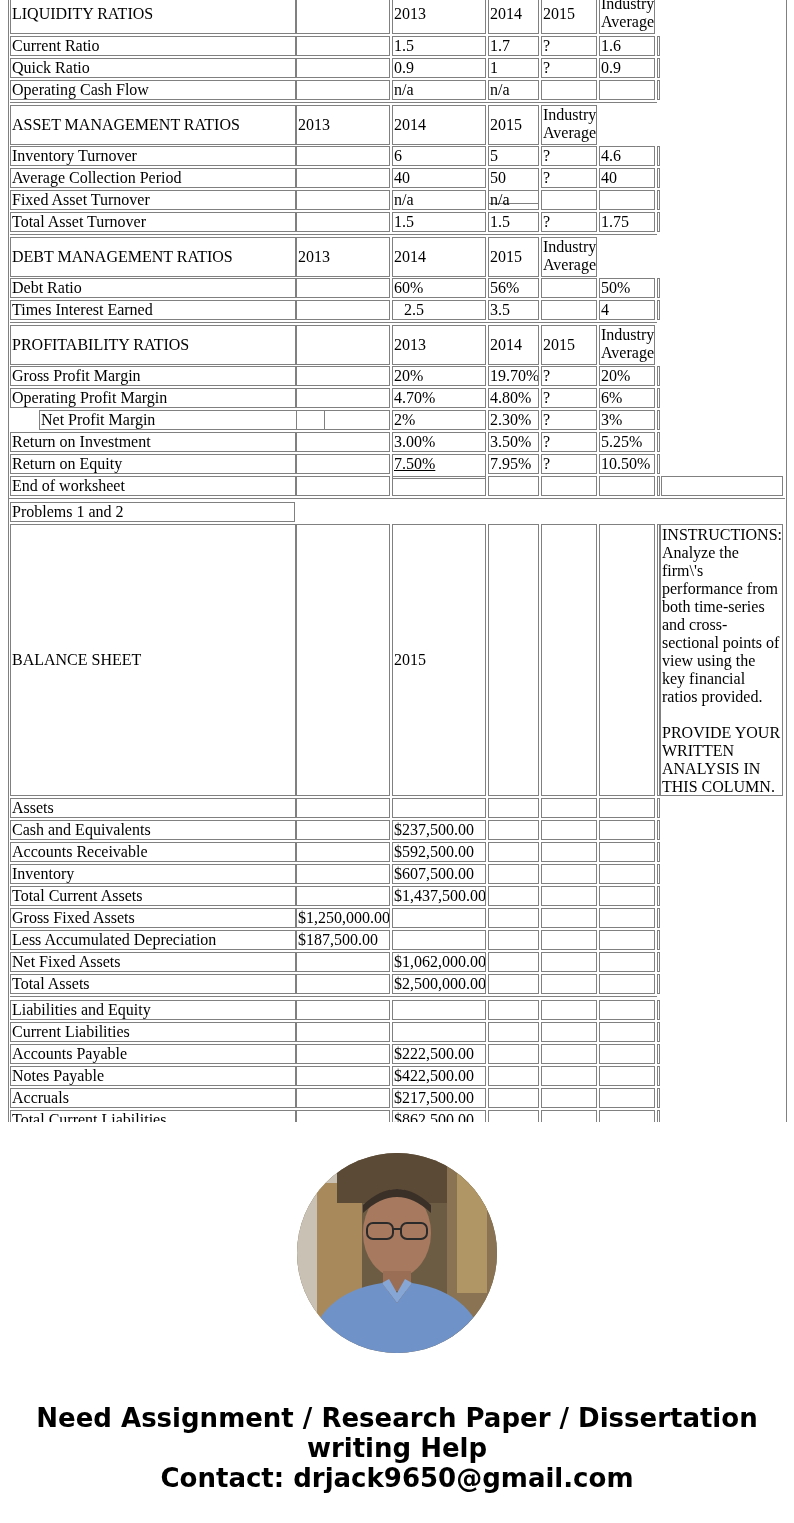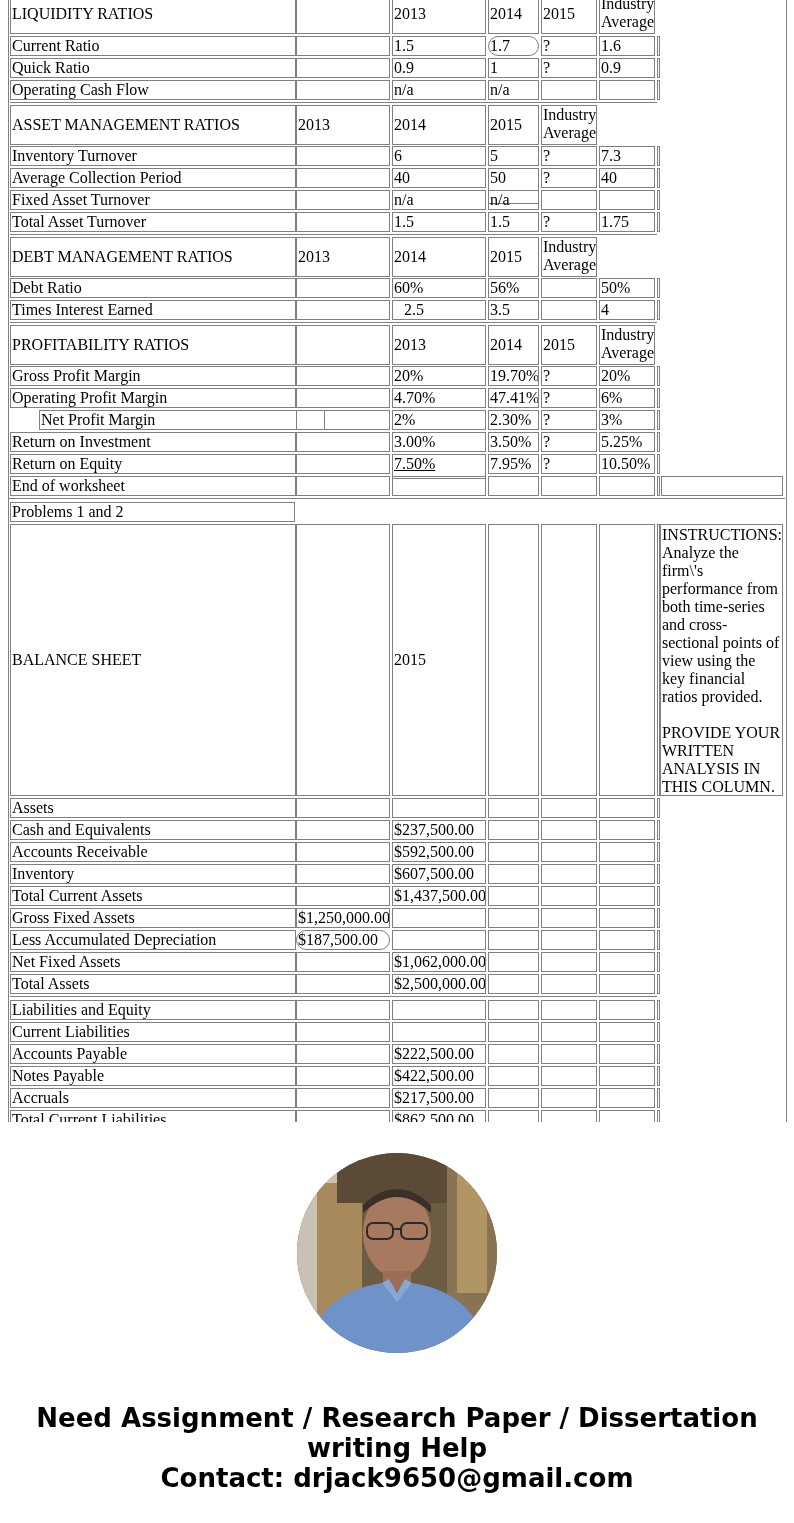--- a/index.html
+++ b/index.html
@@ -29,21 +29,21 @@
   <div class="cell" style="left:296px;top:-6px;width:94px;height:40px;"></div>
   <div class="cell v" style="left:392px;top:-6px;width:94px;height:40px;">2013</div>
   <div class="cell v" style="left:488px;top:-6px;width:51px;height:40px;">2014</div>
   <div class="cell v" style="left:541px;top:-6px;width:56px;height:40px;">2015</div>
   <div class="cell wrap" style="left:599px;top:-6px;width:56px;height:40px;">Industry Average</div>
 
   <div>
     <div class="cell" style="left:10px;top:36px;width:286px;height:20px;">Current Ratio</div>
     <div class="cell" style="left:296px;top:36px;width:94px;height:20px;"></div>
     <div class="cell" style="left:392px;top:36px;width:94px;height:20px;">1.5</div>
-    <div class="cell" style="left:488px;top:36px;width:51px;height:20px;border-radius:10px;">1.7</div>
+    <div class="cell" style="left:488px;top:36px;width:51px;height:20px;">1.7</div>
     <div class="cell" style="left:541px;top:36px;width:56px;height:20px;">?</div>
     <div class="cell" style="left:599px;top:36px;width:56px;height:20px;">1.6</div>
     <div class="tiny" style="left:657px;top:36px;height:20px;"></div>
 
     <div class="cell" style="left:10px;top:58px;width:286px;height:20px;">Quick Ratio</div>
     <div class="cell" style="left:296px;top:58px;width:94px;height:20px;"></div>
     <div class="cell" style="left:392px;top:58px;width:94px;height:20px;">0.9</div>
     <div class="cell" style="left:488px;top:58px;width:51px;height:20px;">1</div>
     <div class="cell" style="left:541px;top:58px;width:56px;height:20px;">?</div>
     <div class="cell" style="left:599px;top:58px;width:56px;height:20px;">0.9</div>
@@ -65,21 +65,21 @@
   <div class="cell v" style="left:392px;top:105px;width:94px;height:40px;">2014</div>
   <div class="cell v" style="left:488px;top:105px;width:51px;height:40px;">2015</div>
   <div class="cell wrap" style="left:541px;top:105px;width:56px;height:40px;">Industry Average</div>
 
   <div>
     <div class="cell" style="left:10px;top:146px;width:286px;height:20px;">Inventory Turnover</div>
     <div class="cell" style="left:296px;top:146px;width:94px;height:20px;"></div>
     <div class="cell" style="left:392px;top:146px;width:94px;height:20px;">6</div>
     <div class="cell" style="left:488px;top:146px;width:51px;height:20px;">5</div>
     <div class="cell" style="left:541px;top:146px;width:56px;height:20px;">?</div>
-    <div class="cell" style="left:599px;top:146px;width:56px;height:20px;">7.3</div>
+    <div class="cell" style="left:599px;top:146px;width:56px;height:20px;">4.6</div>
     <div class="tiny" style="left:657px;top:146px;height:20px;"></div>
 
     <div class="cell" style="left:10px;top:168px;width:286px;height:20px;">Average Collection Period</div>
     <div class="cell" style="left:296px;top:168px;width:94px;height:20px;"></div>
     <div class="cell" style="left:392px;top:168px;width:94px;height:20px;">40</div>
     <div class="cell" style="left:488px;top:168px;width:51px;height:36px;">50</div>
     <div class="cell" style="left:541px;top:168px;width:56px;height:20px;">?</div>
     <div class="cell" style="left:599px;top:168px;width:56px;height:20px;">40</div>
     <div class="tiny" style="left:657px;top:168px;height:20px;"></div>
 
@@ -140,21 +140,21 @@
     <div class="cell" style="left:296px;top:366px;width:94px;height:20px;"></div>
     <div class="cell" style="left:392px;top:366px;width:94px;height:20px;">20%</div>
     <div class="cell" style="left:488px;top:366px;width:51px;height:20px;">19.70%</div>
     <div class="cell" style="left:541px;top:366px;width:56px;height:20px;">?</div>
     <div class="cell" style="left:599px;top:366px;width:56px;height:20px;">20%</div>
     <div class="tiny" style="left:657px;top:366px;height:20px;"></div>
 
     <div class="cell" style="left:10px;top:388px;width:286px;height:20px;">Operating Profit Margin</div>
     <div class="cell" style="left:296px;top:388px;width:94px;height:20px;"></div>
     <div class="cell" style="left:392px;top:388px;width:94px;height:20px;">4.70%</div>
-    <div class="cell" style="left:488px;top:388px;width:51px;height:20px;">47.41%</div>
+    <div class="cell" style="left:488px;top:388px;width:51px;height:20px;">4.80%</div>
     <div class="cell" style="left:541px;top:388px;width:56px;height:20px;">?</div>
     <div class="cell" style="left:599px;top:388px;width:56px;height:20px;">6%</div>
     <div class="tiny" style="left:657px;top:388px;height:20px;"></div>
 
     <div class="cell" style="left:10px;top:410px;width:286px;height:20px;margin-left:29px;">Net Profit Margin</div>
     <div class="cell" style="left:296px;top:410px;width:94px;height:20px;"></div>
     <div class="cell" style="left:392px;top:410px;width:94px;height:20px;">2%</div>
     <div class="cell" style="left:488px;top:410px;width:51px;height:20px;">2.30%</div>
     <div class="cell" style="left:541px;top:410px;width:56px;height:20px;">?</div>
     <div class="cell" style="left:599px;top:410px;width:56px;height:20px;">3%</div>
@@ -246,21 +246,21 @@
 
     <div class="cell" style="left:10px;top:908px;width:286px;height:20px;">Gross Fixed Assets</div>
     <div class="cell" style="left:296px;top:908px;width:94px;height:20px;">$1,250,000.00</div>
     <div class="cell" style="left:392px;top:908px;width:94px;height:20px;"></div>
     <div class="cell" style="left:488px;top:908px;width:51px;height:20px;"></div>
     <div class="cell" style="left:541px;top:908px;width:56px;height:20px;"></div>
     <div class="cell" style="left:599px;top:908px;width:56px;height:20px;"></div>
     <div class="tiny" style="left:657px;top:908px;height:20px;"></div>
 
     <div class="cell" style="left:10px;top:930px;width:286px;height:20px;">Less Accumulated Depreciation</div>
-    <div class="cell" style="left:296px;top:930px;width:94px;height:20px;border-radius:10px;">$187,500.00</div>
+    <div class="cell" style="left:296px;top:930px;width:94px;height:20px;">$187,500.00</div>
     <div class="cell" style="left:392px;top:930px;width:94px;height:20px;"></div>
     <div class="cell" style="left:488px;top:930px;width:51px;height:20px;"></div>
     <div class="cell" style="left:541px;top:930px;width:56px;height:20px;"></div>
     <div class="cell" style="left:599px;top:930px;width:56px;height:20px;"></div>
     <div class="tiny" style="left:657px;top:930px;height:20px;"></div>
 
     <div class="cell" style="left:10px;top:952px;width:286px;height:20px;">Net Fixed Assets</div>
     <div class="cell" style="left:296px;top:952px;width:94px;height:20px;"></div>
     <div class="cell" style="left:392px;top:952px;width:94px;height:20px;">$1,062,000.00</div>
     <div class="cell" style="left:488px;top:952px;width:51px;height:20px;"></div>

